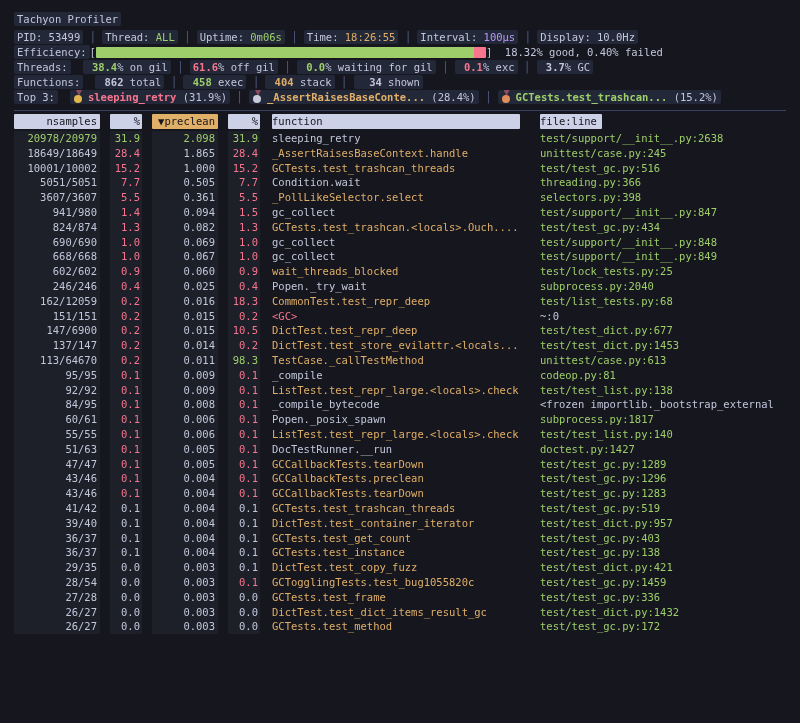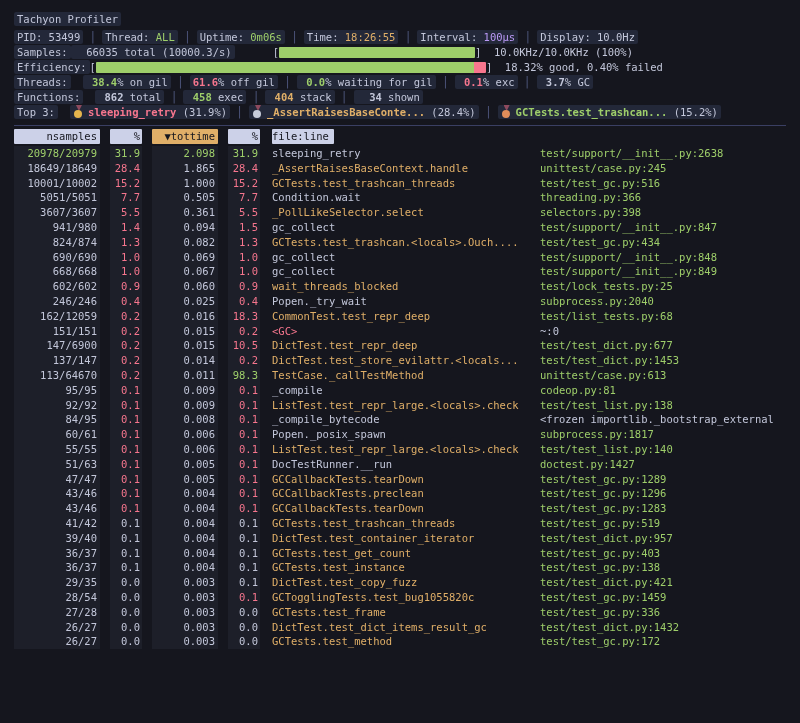--- a/index.html
+++ b/index.html
@@ -48,37 +48,37 @@
 </style>
 </head>
 <body>
 
 <div class="screen">
 
   <div class="hline title-row"><span class="badge">Tachyon Profiler</span></div>
 
   <div class="hline" id="status-line"><span class="badge"><span>PID: </span><span style="color: rgb(195, 199, 218);">53499</span></span><span class="sep"> │ </span><span class="badge"><span>Thread: </span><span style="color: rgb(158, 206, 106);">ALL</span></span><span class="sep"> │ </span><span class="badge"><span>Uptime: </span><span style="color: rgb(158, 206, 106);">0m06s</span></span><span class="sep"> │ </span><span class="badge"><span>Time: </span><span style="color: rgb(224, 175, 104);">18:26:55</span></span><span class="sep"> │ </span><span class="badge"><span>Interval: </span><span style="color: rgb(187, 154, 247);">100μs</span></span><span class="sep"> │ </span><span class="badge"><span>Display: </span><span style="color: rgb(195, 199, 218);">10.0Hz</span></span></div>
 
-  <div class="hline"><span class="badge">Samples:</span><span class="badge">  66035 total (10000.3/s)</span><span class="spacer" style="width:38px"></span><span class="bracket">[</span><span class="bar" id="samples-bar" style="width: 196px; background: rgb(158, 206, 106);"></span><span class="bracket">]</span><span>  10.0KHz/10.0KHz (100%)</span></div>
 
   <div class="hline"><span class="badge">Efficiency:</span><span class="bracket">[</span><span class="bar" id="efficiency-bar" style="width: 390px; background: linear-gradient(to right, rgb(158, 206, 106) 0px, rgb(158, 206, 106) 96.9%, rgb(247, 118, 142) 96.9%, rgb(247, 118, 142) 100%);"></span><span class="bracket">]</span><span>  18.32% good, 0.40% failed</span></div>
 
   <div class="hline"><span class="badge lblbadge">Threads:</span><span id="threads-segs"><span class="badge"><span style="color: rgb(158, 206, 106); font-weight: 700;"> 38.4</span><span>% on gil</span></span><span class="sep"> │ </span><span class="badge"><span style="color: rgb(247, 118, 142); font-weight: 700;">61.6</span><span>% off gil</span></span><span class="sep"> │ </span><span class="badge"><span style="color: rgb(158, 206, 106); font-weight: 700;"> 0.0</span><span>% waiting for gil</span></span><span class="sep"> │ </span><span class="badge"><span style="color: rgb(247, 118, 142); font-weight: 700;"> 0.1</span><span>% exc</span></span><span class="sep"> │ </span><span class="badge"><span style="color: rgb(195, 199, 218); font-weight: 700;"> 3.7</span><span>% GC</span></span></span></div>
 
   <div class="hline"><span class="badge lblbadge">Functions:</span><span id="functions-segs"><span class="badge"><span style="color: rgb(195, 199, 218); font-weight: 700;"> 862</span><span> total</span></span><span class="sep"> │ </span><span class="badge"><span style="color: rgb(158, 206, 106); font-weight: 700;"> 458</span><span> exec</span></span><span class="sep"> │ </span><span class="badge"><span style="color: rgb(224, 175, 104); font-weight: 700;"> 404</span><span> stack</span></span><span class="sep"> │ </span><span class="badge"><span style="color: rgb(195, 199, 218); font-weight: 700;">  34</span><span> shown</span></span></span></div>
 
   <div class="hline"><span class="badge lblbadge">Top 3:</span><span id="top3-items"><span class="badge"><span class="medal gold"></span><span style="color: rgb(247, 118, 142); font-weight: 700;">sleeping_retry</span><span> (31.9%)</span></span><span class="sep"> │ </span><span class="badge"><span class="medal silver"></span><span style="color: rgb(224, 175, 104); font-weight: 700;">_AssertRaisesBaseConte...</span><span> (28.4%)</span></span><span class="sep"> │ </span><span class="badge"><span class="medal bronze"></span><span style="color: rgb(158, 206, 106); font-weight: 700;">GCTests.test_trashcan...</span><span> (15.2%)</span></span></span></div>
 
   <div class="rule"></div>
 
   <div class="thead">
     <span class="c c-ns hdr">nsamples</span>
     <span class="c c-p1 hdr">%</span>
-    <span class="c c-tot hdr sort">▼tottime</span>
+    <span class="c c-tot hdr sort">▼preclean</span>
     <span class="c c-p2 hdr">%</span>
+    <span class="c c-fn hdr">function</span>
     <span class="c flhdr">file:line</span>
   </div>
 
   <div id="tbody">
       <div class="trow"><span class="c c-ns stripe" style="color: rgb(158, 206, 106);">20978/20979</span><span class="c c-p1 stripe" style="color: rgb(158, 206, 106);">31.9</span><span class="c c-tot stripe" style="color: rgb(158, 206, 106);">2.098</span><span class="c c-p2 stripe" style="color: rgb(158, 206, 106);">31.9</span><span class="c c-fn" style="color: rgb(195, 199, 218);">sleeping_retry</span><span class="c c-fl" style="color: rgb(158, 206, 106);">test/support/__init__.py:2638</span></div>
       <div class="trow"><span class="c c-ns stripe" style="color: rgb(195, 199, 218);">18649/18649</span><span class="c c-p1 stripe" style="color: rgb(247, 118, 142);">28.4</span><span class="c c-tot stripe" style="color: rgb(195, 199, 218);">1.865</span><span class="c c-p2 stripe" style="color: rgb(247, 118, 142);">28.4</span><span class="c c-fn" style="color: rgb(224, 175, 104);">_AssertRaisesBaseContext.handle</span><span class="c c-fl" style="color: rgb(158, 206, 106);">unittest/case.py:245</span></div>
       <div class="trow"><span class="c c-ns stripe" style="color: rgb(195, 199, 218);">10001/10002</span><span class="c c-p1 stripe" style="color: rgb(247, 118, 142);">15.2</span><span class="c c-tot stripe" style="color: rgb(195, 199, 218);">1.000</span><span class="c c-p2 stripe" style="color: rgb(247, 118, 142);">15.2</span><span class="c c-fn" style="color: rgb(224, 175, 104);">GCTests.test_trashcan_threads</span><span class="c c-fl" style="color: rgb(158, 206, 106);">test/test_gc.py:516</span></div>
       <div class="trow"><span class="c c-ns stripe" style="color: rgb(195, 199, 218);">5051/5051</span><span class="c c-p1 stripe" style="color: rgb(247, 118, 142);">7.7</span><span class="c c-tot stripe" style="color: rgb(195, 199, 218);">0.505</span><span class="c c-p2 stripe" style="color: rgb(247, 118, 142);">7.7</span><span class="c c-fn" style="color: rgb(195, 199, 218);">Condition.wait</span><span class="c c-fl" style="color: rgb(158, 206, 106);">threading.py:366</span></div>
       <div class="trow"><span class="c c-ns stripe" style="color: rgb(195, 199, 218);">3607/3607</span><span class="c c-p1 stripe" style="color: rgb(247, 118, 142);">5.5</span><span class="c c-tot stripe" style="color: rgb(195, 199, 218);">0.361</span><span class="c c-p2 stripe" style="color: rgb(247, 118, 142);">5.5</span><span class="c c-fn" style="color: rgb(224, 175, 104);">_PollLikeSelector.select</span><span class="c c-fl" style="color: rgb(158, 206, 106);">selectors.py:398</span></div>
       <div class="trow"><span class="c c-ns stripe" style="color: rgb(195, 199, 218);">941/980</span><span class="c c-p1 stripe" style="color: rgb(247, 118, 142);">1.4</span><span class="c c-tot stripe" style="color: rgb(195, 199, 218);">0.094</span><span class="c c-p2 stripe" style="color: rgb(247, 118, 142);">1.5</span><span class="c c-fn" style="color: rgb(195, 199, 218);">gc_collect</span><span class="c c-fl" style="color: rgb(158, 206, 106);">test/support/__init__.py:847</span></div>

